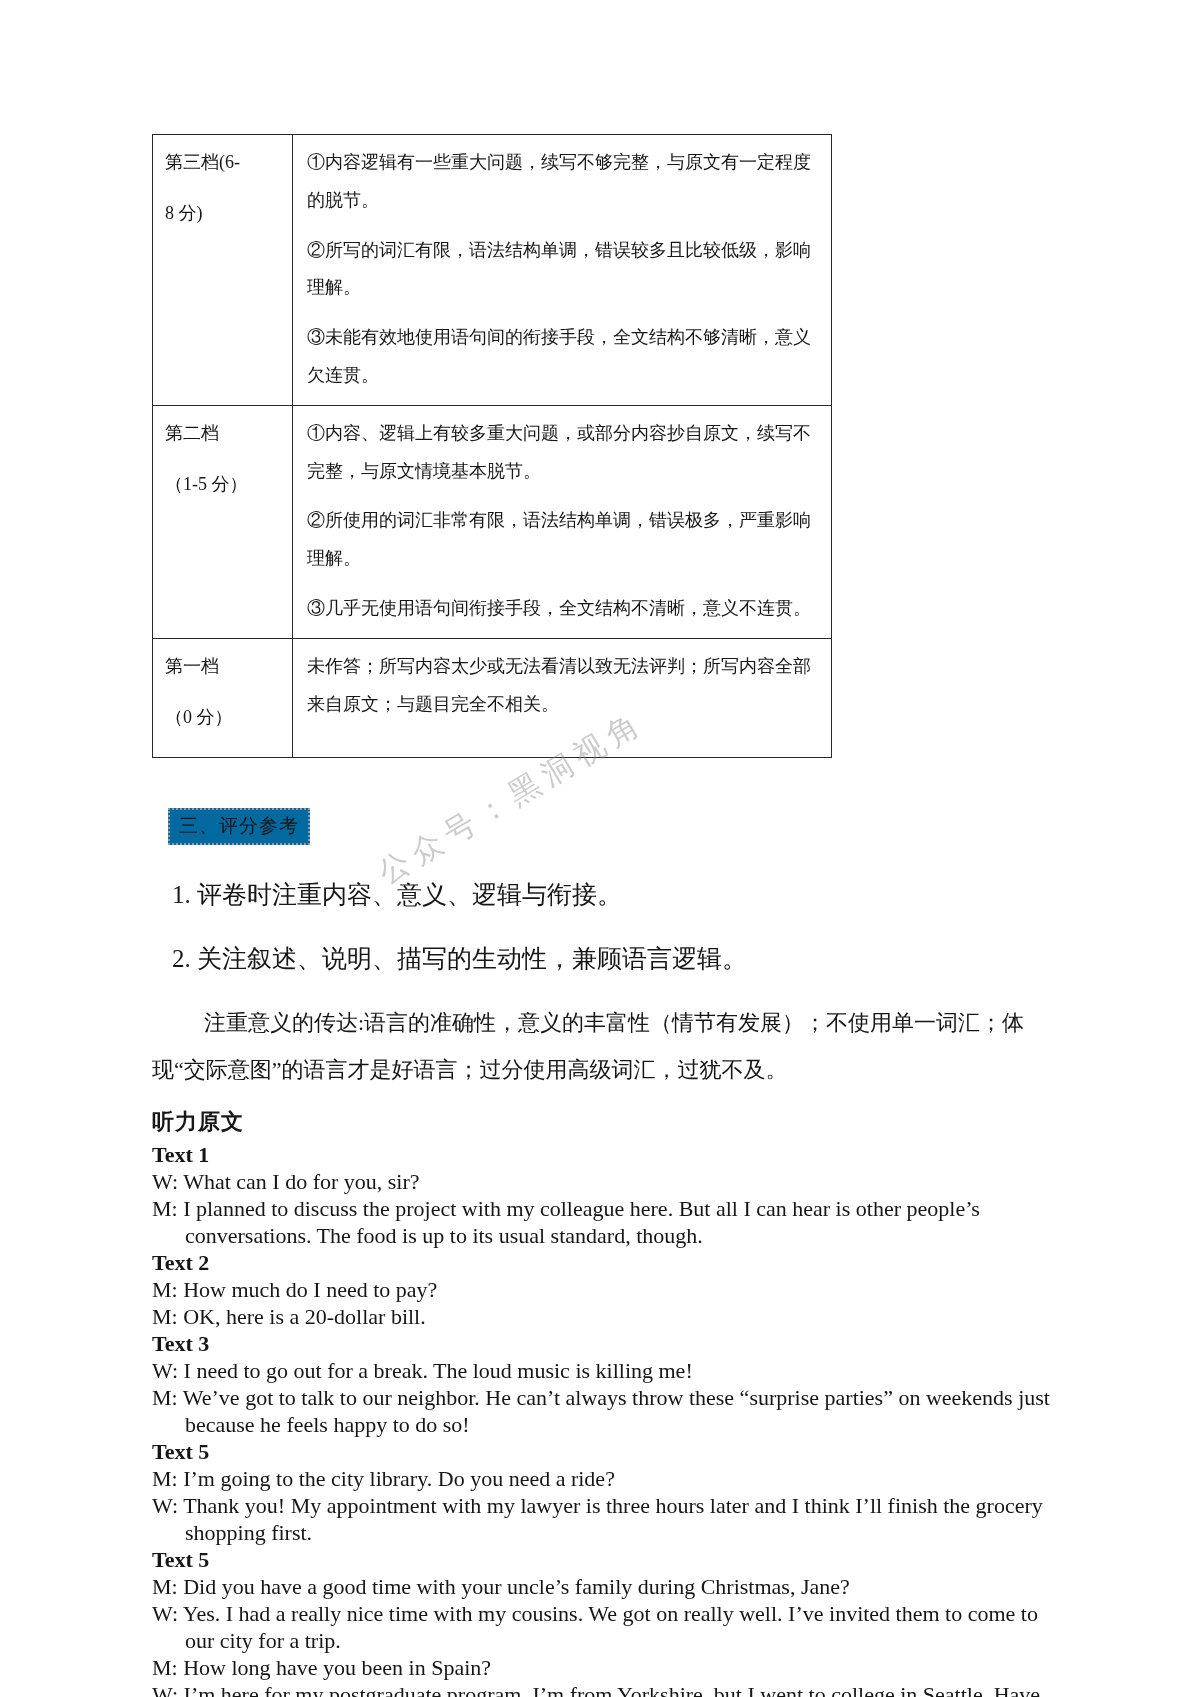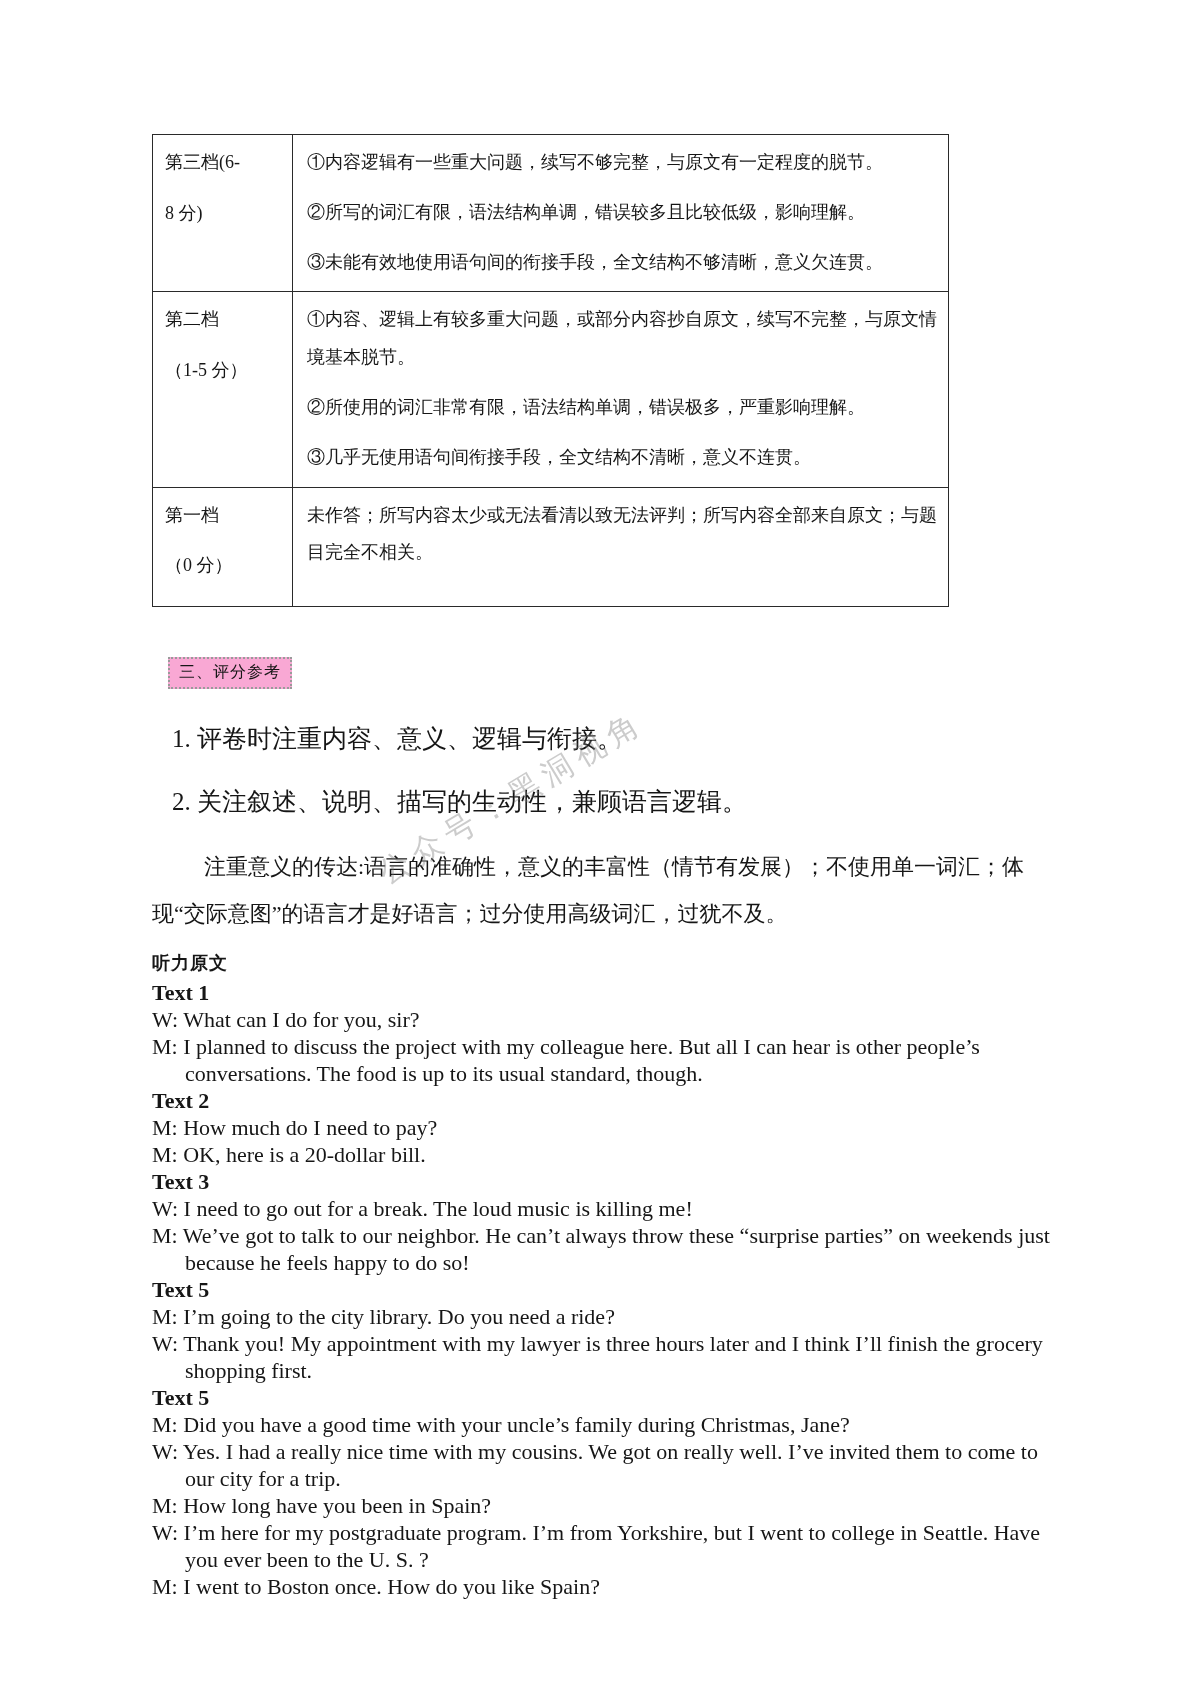--- a/index.html
+++ b/index.html
@@ -5,51 +5,51 @@
   * { margin:0; padding:0; box-sizing:border-box; }
   html, body { background:#ffffff; }
   body {
     width:1200px; height:1697px; overflow:hidden; position:relative;
     font-family:"Liberation Serif","DejaVu Serif",serif;
     color:#161616;
   }
   .page { position:relative; width:1200px; height:1697px; padding:134px 145px 40px 152px; }
 
   
-  table.rubric { border-collapse:collapse; width:797px; table-layout:fixed; }
+  table.rubric { border-collapse:collapse; width:680px; table-layout:fixed; }
   table.rubric td { border:1px solid #2a2a2a; vertical-align:top; font-size:18px; }
   td.level-cell { width:140px; padding:9px 4px 8px 12px; }
   td.desc-cell  { padding:9px 10px 8px 14px; }
   .level-line  { line-height:2.1; margin-bottom:13px; white-space:nowrap; }
   .cell-point  { line-height:2.1; margin-bottom:12px; }
   .cell-point:last-child { margin-bottom:2px; }
 
   
   .section-heading-wrap { margin:50px 0 0 16px; }
   .section-heading {
-    display:inline-block; font-size:16px; padding:3px 9px 4px 9px;
-    border:2px dotted #9a9a9a; background:#f9a8d4; letter-spacing:1px;
+    display:inline-block; font-size:19px; padding:3px 9px 4px 9px;
+    border:2px dotted #9a9a9a; background:#0369a1; letter-spacing:1px;
   }
   .ref-item { font-size:25px; line-height:1.45; margin:32px 0 0 20px; }
   .ref-item + .ref-item { margin-top:27px; }
   .ref-note { font-size:22px; line-height:47px; margin-top:22px; text-indent:52px; width:903px; }
 
   
   .watermark {
     position:absolute; left:392px; top:852px;
     transform:rotate(-31deg); transform-origin:left bottom;
     font-size:31px; letter-spacing:7px; color:rgba(120,120,120,0.38);
     white-space:nowrap; pointer-events:none; z-index:5;
     font-family:"Liberation Sans","DejaVu Sans",sans-serif;
   }
 
   
   .transcript-heading {
     font-family:"Liberation Sans","DejaVu Sans",sans-serif;
-    font-size:18px; font-weight:bold; margin:14px 0 4px 0; letter-spacing:1px;
+    font-size:22px; font-weight:bold; margin:14px 0 4px 0; letter-spacing:1px;
   }
   .transcript { width:905px; font-size:22px; line-height:27px; }
   .text-label { font-weight:bold; }
   .dialogue-line { padding-left:33px; text-indent:-33px; }
 </style>
 </head>
 <body>
 
 <div class="page">
 

